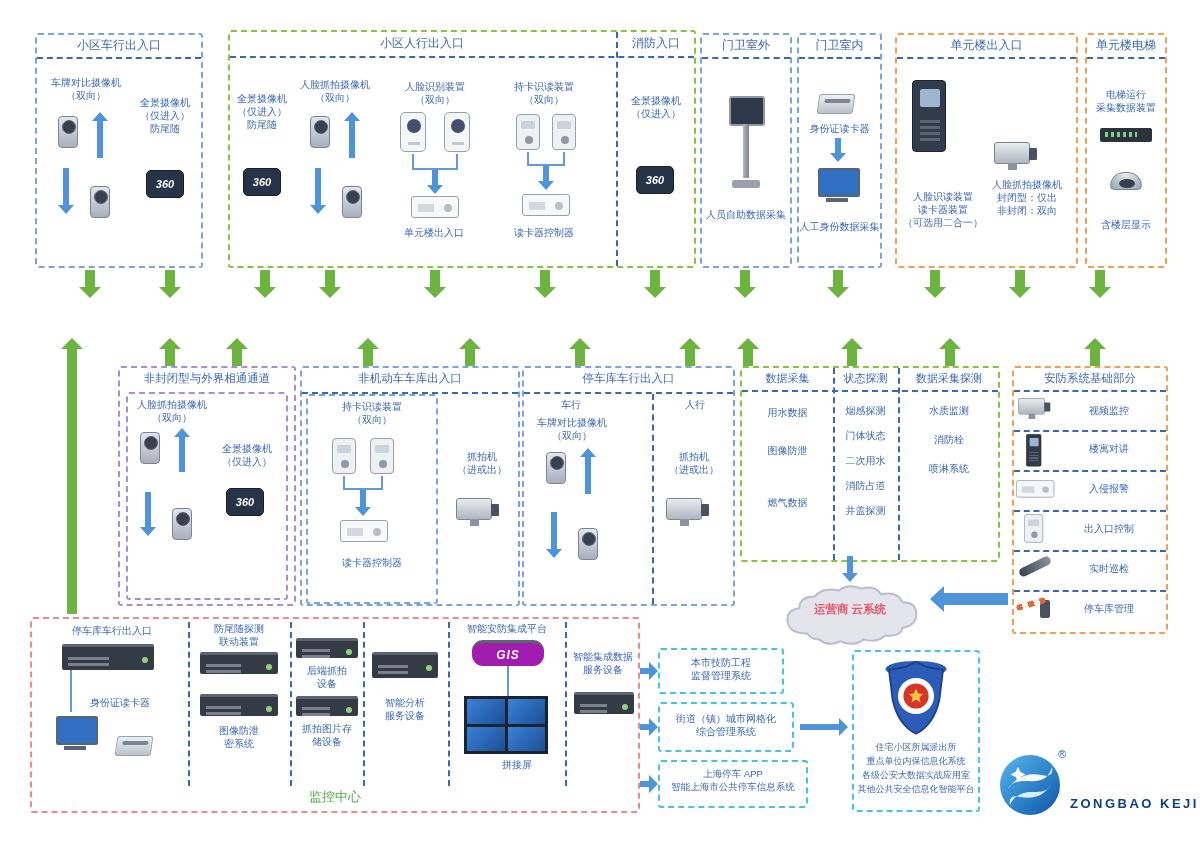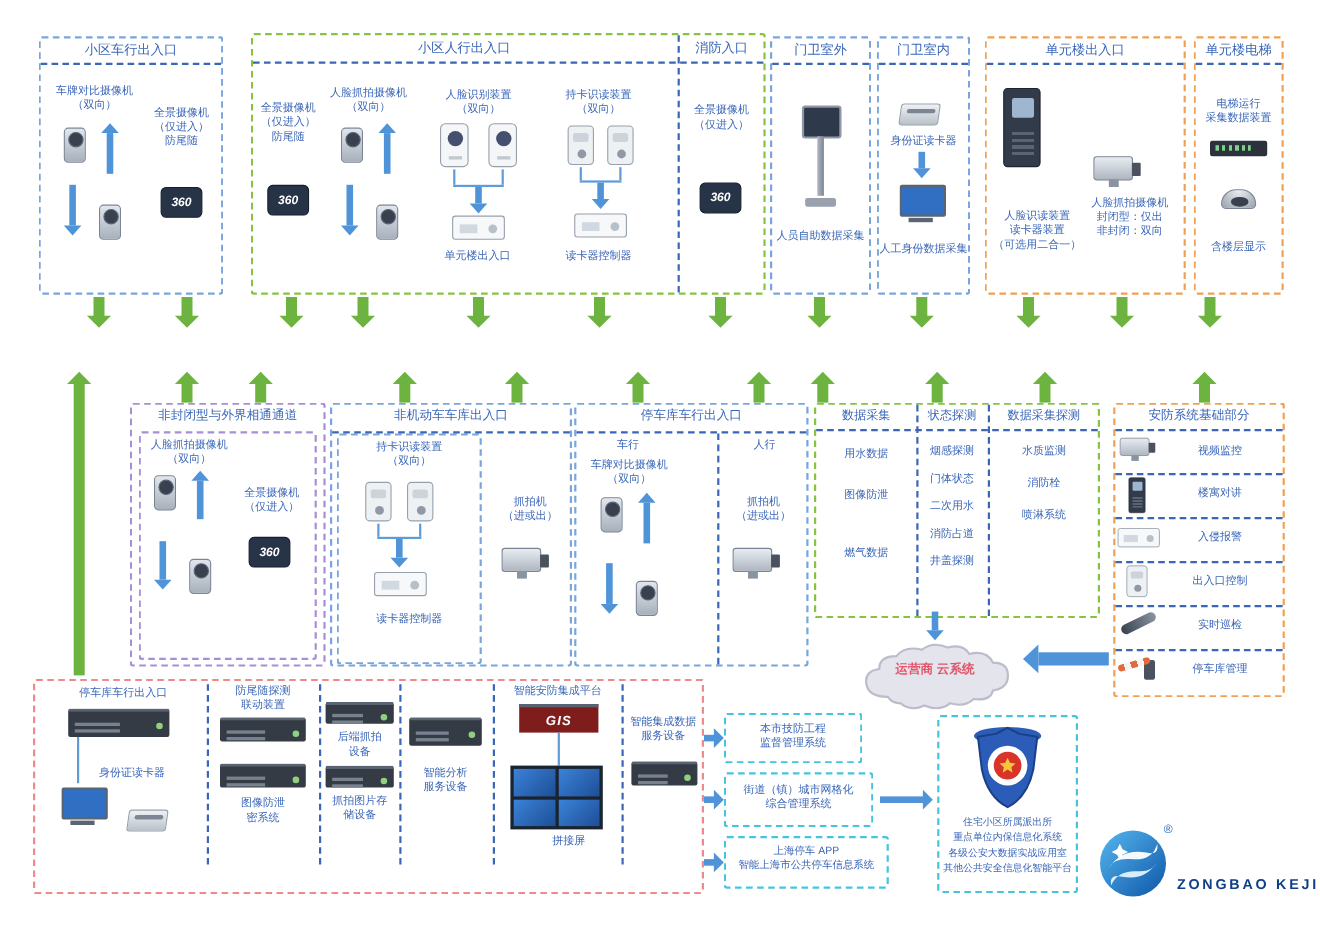--- a/index.html
+++ b/index.html
@@ -64,21 +64,21 @@
 .d-intercom{width:34px;height:72px;background:#313b49;border:1px solid #1c2430;border-radius:4px}
 .d-intercom::before{content:"";position:absolute;left:7px;top:8px;width:20px;height:18px;background:#9fb6d0;border-radius:2px}
 .d-intercom::after{content:"";position:absolute;left:7px;bottom:10px;width:20px;height:22px;background:repeating-linear-gradient(0deg,#5a6472 0 3px,transparent 3px 6px)}
 .d-switch{width:52px;height:14px;background:#2b323c;border-radius:2px}
 .d-switch::before{content:"";position:absolute;left:5px;top:4px;width:32px;height:5px;background:repeating-linear-gradient(90deg,#7fd18a 0 3px,transparent 3px 6px)}
 .d-dome{width:32px;height:18px;background:radial-gradient(circle at 50% 0,#eaeef2,#98a1ac);border:1px solid #7b8494;border-radius:16px 16px 5px 5px}
 .d-dome::before{content:"";position:absolute;left:8px;top:6px;width:16px;height:9px;border-radius:50%;background:#39414f}
 .d-srv{background:#343b45;border-top:3px solid #5a6371;border-radius:2px}
 .d-srv::before{content:"";position:absolute;left:6px;top:45%;width:45%;height:3px;background:#78828f;box-shadow:0 6px 0 #78828f}
 .d-srv::after{content:"";position:absolute;right:6px;top:45%;width:6px;height:6px;border-radius:50%;background:#8fd17f}
-.d-gis{background:#7f1d1d;border-top:3px solid #5a6371;border-radius:0;color:#fff;font-weight:bold;font-size:12px;letter-spacing:1px;display:flex;align-items:center;justify-content:center}
+.d-gis{background:#a21caf;border-top:3px solid #5a6371;border-radius:11px;color:#fff;font-weight:bold;font-size:12px;letter-spacing:1px;display:flex;align-items:center;justify-content:center}
 .d-wall{background:#1a2430;padding:3px;display:grid;grid-template-columns:1fr 1fr;gap:3px}
 .d-wall span{background:linear-gradient(135deg,#3b82d8,#1d4f96)}
 .d-wand{width:34px;height:9px;background:linear-gradient(90deg,#39414f,#8a93a0);border-radius:5px;transform:rotate(-26deg)}
 .d-barrier{width:36px;height:20px}
 .d-barrier::before{content:"";position:absolute;right:2px;bottom:0;width:10px;height:18px;background:#4a5260;border-radius:2px}
 .d-barrier::after{content:"";position:absolute;left:0;bottom:11px;width:30px;height:6px;border-radius:3px;background:repeating-linear-gradient(90deg,#e06a3a 0 6px,#f2f2f2 6px 12px);transform:rotate(-16deg)}
 .sc75{transform:scale(.75);transform-origin:0 0}
 .sc8{transform:scale(.8);transform-origin:0 0}
 .sc45{transform:scale(.45);transform-origin:0 0}
 .logo-name{position:absolute;font-size:28px;font-weight:bold;color:#1a63b5;letter-spacing:2px}
@@ -307,20 +307,21 @@
   <i class="dev d-barrier" style="left:1016px;top:598px"></i>
   <div class="t t10" style="left:1054px;top:602px;width:110px">停车库管理</div>
 
   <div class="ba down" style="left:842px;top:556px;height:26px"></div>
   <svg style="position:absolute;left:772px;top:582px" width="156" height="66" viewBox="0 0 160 66">
     <path d="M36 52 Q18 52 16 40 Q14 28 28 26 Q28 14 44 14 Q52 4 68 8 Q78 0 92 6 Q106 2 112 12 Q128 8 134 20 Q148 20 148 32 Q148 44 134 46 Q132 56 116 54 Q108 62 94 58 Q84 66 70 60 Q58 66 48 58 Q40 58 36 52Z" fill="#e4e4ec" stroke="#bcbcca" stroke-width="2"></path>
   </svg>
   <div class="t t115 tred" style="left:782px;top:602px;width:136px;font-weight:bold">运营商 云系统</div>
   <div class="hal" style="left:930px;top:586px;width:78px"></div>
 
+  <div class="t t13 tgreen" style="left:30px;top:788px;width:610px">监控中心</div>
 
   <div class="t t10" style="left:38px;top:624px;width:148px">停车库车行出入口</div>
   <i class="dev d-srv" style="left:62px;top:644px;width:92px;height:26px"></i>
   <div class="ln" style="left:70px;top:670px;width:2px;height:42px"></div>
   <div class="t t10" style="left:60px;top:696px;width:120px">身份证读卡器</div>
   <i class="dev d-pc" style="left:56px;top:716px"></i>
   <i class="dev d-idr" style="left:116px;top:736px"></i>
 
   <div class="t t10" style="left:192px;top:622px;width:94px">防尾随探测
 联动装置</div>

